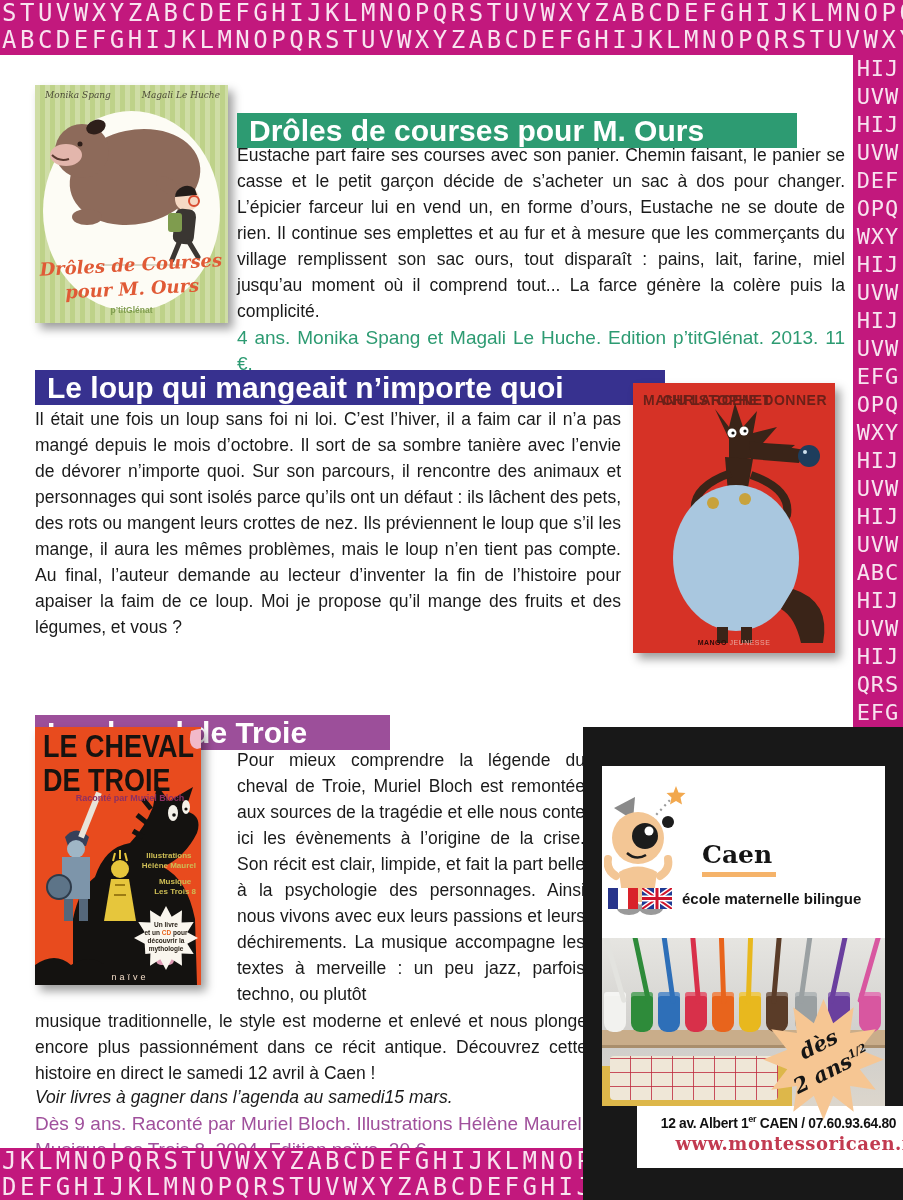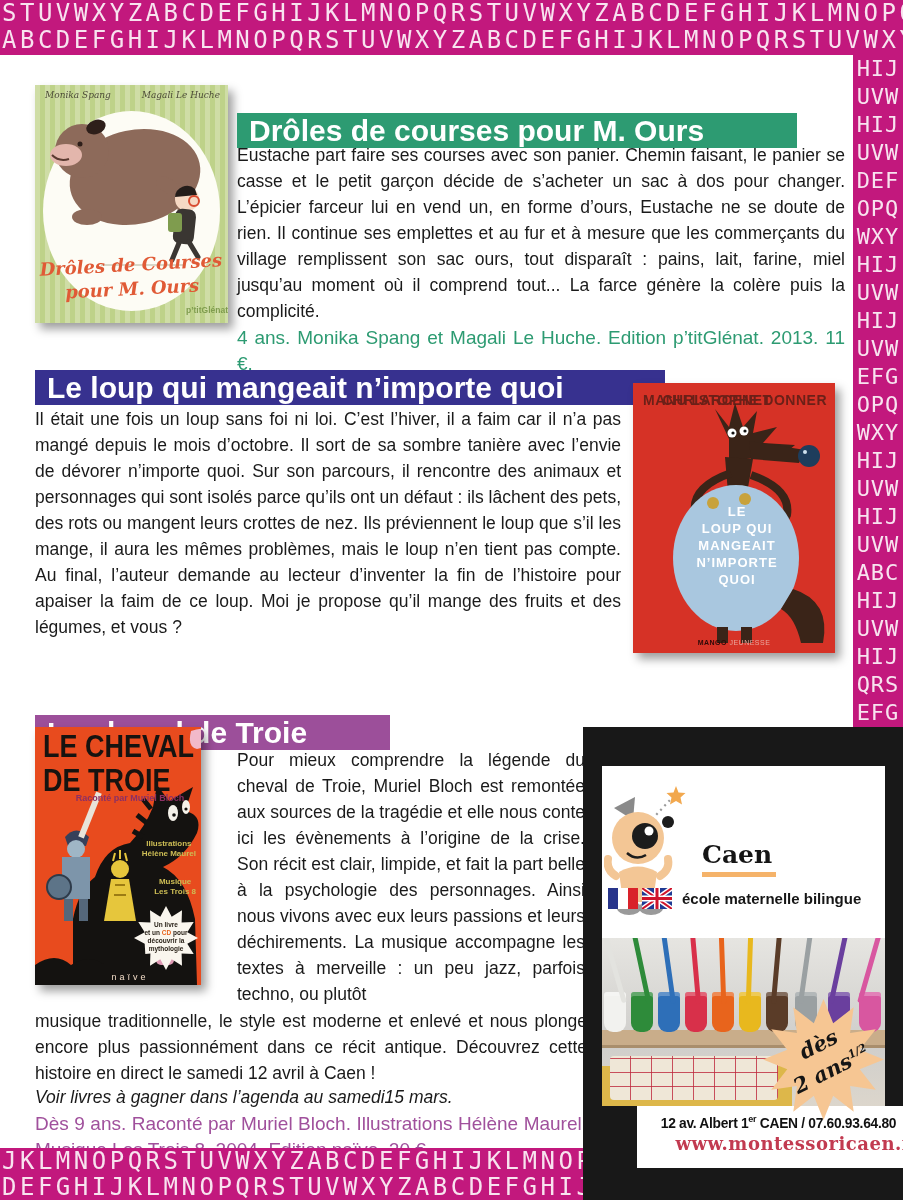--- a/index.html
+++ b/index.html
@@ -44,21 +44,21 @@
   .cover-ours { left:35px; top:85px; width:193px; height:238px;
     background:repeating-linear-gradient(90deg,#cfdda6 0 5px,#bed289 5px 10px); }
   .ours-blob { position:absolute; left:8px; top:26px; width:177px; height:200px;
                background:#fdfcf5; border-radius:50%; }
   .ours-author { position:absolute; top:5px; font-size:9px; font-style:italic;
                  font-family:"DejaVu Serif", serif; color:#4d4c38; }
   .ours-title { position:absolute; left:0; top:168px; width:193px; text-align:center;
                 color:#e05a36; font-family:"DejaVu Serif", serif; font-style:italic;
                 font-weight:bold; font-size:18px; line-height:24px; white-space:pre-line;
                 transform:rotate(-3deg); }
-  .ours-pub { position:absolute; left:0; bottom:8px; width:193px; text-align:right;
+  .ours-pub { position:absolute; left:0; bottom:8px; width:193px; text-align:center;
               font-size:8.5px; color:#7f9c4e; font-weight:bold; }
 
   
   .cover-loup { left:633px; top:383px; width:202px; height:270px; background:#d63226; }
   .loup-author { position:absolute; top:9px; font-size:14px; font-weight:bold;
                  color:#6b2018; letter-spacing:.5px; }
   .loup-belly-txt { position:absolute; left:42px; top:120px; width:124px; text-align:center;
                     color:#fff; font-size:13px; line-height:17px; font-weight:bold;
                     letter-spacing:1px; white-space:pre-line; }
   .loup-pub { position:absolute; left:0; bottom:7px; width:202px; text-align:center;
@@ -223,25 +223,20 @@
       <path d="M92 64 L120 66 L112 112 L96 112 Z" fill="#3a2418"></path>
       <path d="M98 80 Q58 94 62 120 Q66 130 78 124" stroke="#3a2418" stroke-width="8" fill="none"></path>
       <path d="M118 82 Q158 96 154 122 Q150 132 138 126" stroke="#3a2418" stroke-width="8" fill="none"></path>
       <ellipse cx="103" cy="165" rx="63" ry="73" fill="#a9c7df"></ellipse>
       <circle cx="80" cy="110" r="6" fill="#c8a23c"></circle>
         <circle cx="112" cy="106" r="6" fill="#c8a23c"></circle>
       <rect x="84" y="234" width="11" height="16" fill="#3a2418"></rect>
       <rect x="108" y="234" width="11" height="16" fill="#3a2418"></rect>
       <path d="M160 196 Q198 208 190 250 L168 250 Q162 224 148 216 Z" fill="#3a2418"></path>
     </svg>
-    <div class="loup-belly-txt">LE
-LOUP QUI
-MANGEAIT
-N’IMPORTE
-QUOI</div>
     <div class="loup-pub"><span class="p1">MANGO </span><span class="p2">JEUNESSE</span></div>
   </div>
 
   <h2 class="sec-header hdr-purple" style="left:35px; top:690px; width:343px;">Le cheval de Troie</h2>
 
   <div class="cover cover-cheval">
     <svg width="190" height="258" viewBox="0 0 190 258" style="position:absolute;left:0;top:0;">
       <path d="M156 4 q16 -6 22 4 q8 4 0 10 l-16 4 q-10 -2 -6 -18 z" fill="#f2b9ca"></path>
       <path d="M60 150 Q70 120 95 116 Q110 100 118 80 L122 58 L134 74 L158 60 L150 84 Q168 88 162 106 Q150 130 128 140 Q152 152 160 192 L162 258 L38 258 L38 192 Q44 162 60 150 Z" fill="#141210"></path>
       <path d="M116 82 l-8 -10 M112 96 l-10 -8 M108 110 l-10 -6" stroke="#141210" stroke-width="5"></path>
@@ -261,21 +256,21 @@
       <path d="M76 152 h18 l7 42 h-32 z" fill="#e6c63c"></path>
       <path d="M80 158 h10 M79 168 h12" stroke="#9c7c14" stroke-width="2"></path>
       <circle cx="130" cy="204" r="8" fill="#df9ab4"></circle>
       <rect x="121" y="212" width="18" height="26" rx="5" fill="#df9ab4"></rect>
       <rect x="140" y="218" width="20" height="4" fill="#14100e"></rect>
       <path d="M0 238 q20 -14 36 0 q18 -12 34 0 l0 20 l-70 0 z" fill="#141210"></path>
     </svg>
     <div class="cheval-title">LE CHEVAL
       DE TROIE</div>
     <div class="cheval-sub">Raconté par Muriel Bloch</div>
-    <div class="cheval-side" style="top:112px;margin-left:12px;">Illustrations
+    <div class="cheval-side" style="top:124px;margin-left:12px;">Illustrations
 Hélène Maurel</div>
     <div class="cheval-side" style="top:150px;">Musique
 Les Trois 8</div>
     <div class="cheval-burst">
       <svg width="66" height="66" viewBox="0 0 66 66">
         <polygon points="65,33 54.3,38.7 60.7,49 48.6,48.6 49,60.7 38.7,54.3 33,65 27.3,54.3 17,60.7 17.4,48.6 12.3,49 11.7,38.7 1,33 11.7,27.3 5.3,17 17.4,17.4 17,5.3 27.3,11.7 33,1 38.7,11.7 49,5.3 48.6,17.4 60.7,17 54.3,27.3" fill="#faf6ee"></polygon>
       </svg>
       <div class="cheval-burst-txt"><span>Un livre
 et un </span><span class="cd">CD</span><span> pour
 découvrir la

